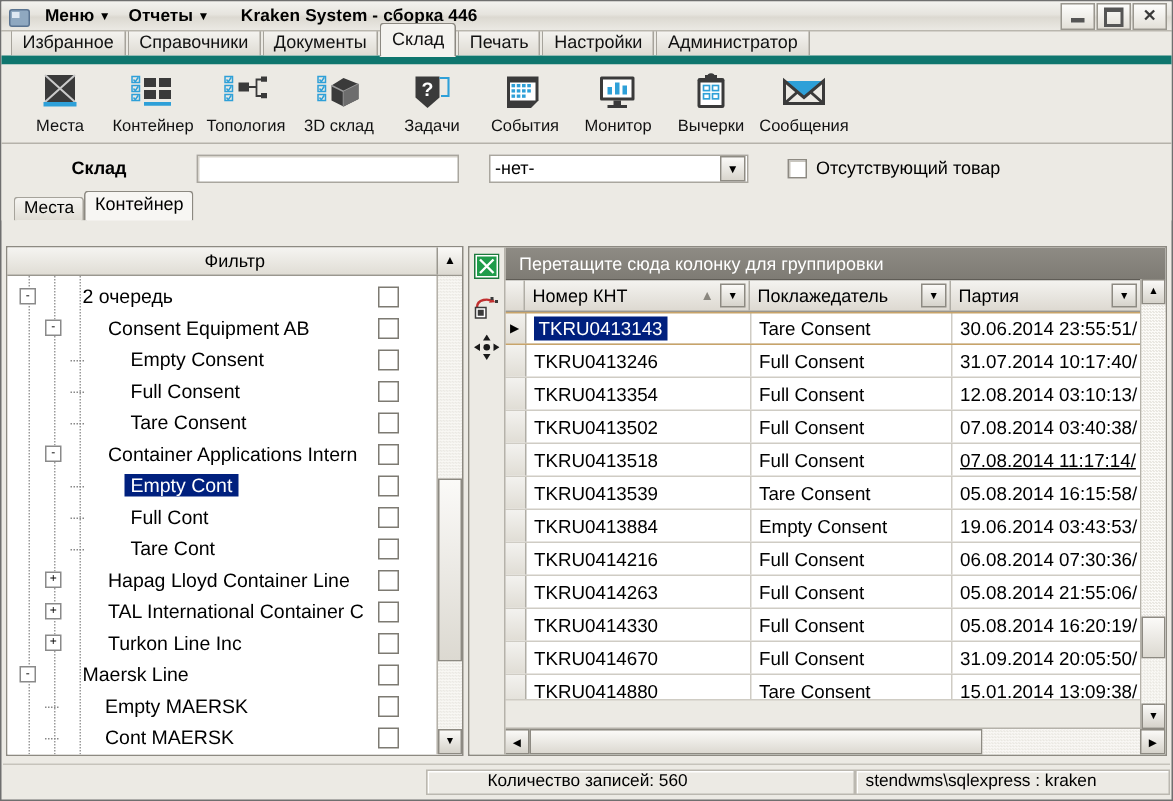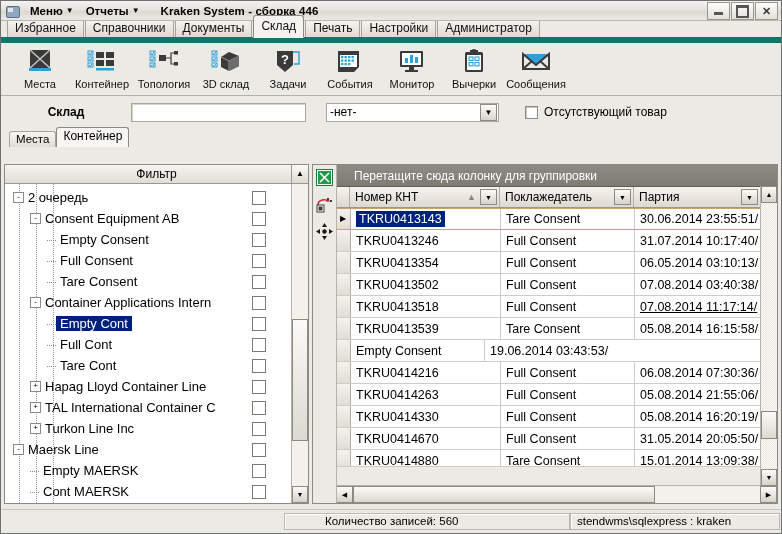--- a/index.html
+++ b/index.html
@@ -90,42 +90,42 @@
      background:linear-gradient(to bottom,#fbfaf8,#dcd9d1);border-left:1px solid #9a978f;
      display:flex;align-items:center;justify-content:center;}
   .tree-body{flex:1;display:flex;background:#fff;overflow:hidden;position:relative;}
   .tree-inner{flex:1;position:relative;overflow:hidden;padding-top:3px;}
   .trow{height:21px;display:flex;align-items:center;font-size:13px;position:relative;}
   .trow .tw{display:flex;align-items:center;}
   .expander{width:9px;height:9px;border:1px solid #8a8a8a;background:#fff;
      font-size:8px;line-height:7px;text-align:center;color:#000;flex:0 0 auto;
      font-family:"Liberation Sans",sans-serif;}
   .leafdash{width:9px;height:1px;border-bottom:1px dotted #888;flex:0 0 auto;}
-  .tlabel{padding-left:4px;white-space:nowrap;}
+  .tlabel{padding-left:4px;white-space:nowrap;margin-left:27px;}
   .trow.sel .tlabel{background:#00207e;color:#fff;padding-right:4px;}
   .trow .tcheck{position:absolute;right:25px;width:12px;height:12px;background:#fff;
      border:1px solid #7d7a72;}
   .vline{position:absolute;top:0;bottom:0;width:0;border-left:1px dotted #9a9a9a;}
   .tree-vscroll{width:16px;background:#f1efe9;border-left:1px solid #b5b2aa;
      display:flex;flex-direction:column;justify-content:space-between;}
   .sbtn{height:15px;background:linear-gradient(to bottom,#fbfaf8,#d5d2ca);
      border:1px solid #8d8a82;display:flex;align-items:center;justify-content:center;font-size:7px;}
   .sbtrack{flex:1;background:repeating-conic-gradient(#e9e7e1 0% 25%,#fbfaf7 0% 50%) 50%/2px 2px;}
   .sbthumb{height:120px;background:linear-gradient(to bottom,#fbfaf8,#dcd9d1);
      border:1px solid #8d8a82;}
 
   
   .gridpanel{flex:1;display:flex;flex-direction:column;background:#f0eee9;
      border:1px solid #8d8a82;box-sizing:border-box;position:relative;overflow:hidden;}
   .grid-sidebar{position:absolute;left:0;top:0;bottom:0;width:23px;background:#eceae4;
      border-right:1px solid #b5b2aa;display:flex;flex-direction:column;align-items:center;
      padding-top:4px;gap:7px;z-index:3;}
   .grid-main{margin-left:23px;display:flex;flex-direction:column;flex:1;overflow:hidden;}
   .groupbar{height:21px;background:linear-gradient(to bottom,#8e8b84,#7e7b74);
-     color:#ffffff;font-size:12px;display:flex;align-items:center;padding-left:18px;
+     color:#ffffff;font-size:12px;display:flex;align-items:center;padding-left:10px;
      border-bottom:1px solid #5f5c56;}
   .hdrrow{height:20px;display:flex;background:linear-gradient(to bottom,#f4f3f0,#ddd9d1);
      border-bottom:1px solid #9a978f;}
   .hcell{display:flex;align-items:center;border-right:1px solid #b0ada5;font-size:12px;
      padding-left:5px;box-sizing:border-box;position:relative;}
   .hcell .sortmark{position:absolute;right:23px;font-size:9px;color:#8a877f;}
   .hfilter{position:absolute;right:2px;top:2px;width:15px;height:14px;
      background:linear-gradient(to bottom,#fbfaf8,#d6d3cb);border:1px solid #8d8a82;
      display:flex;align-items:center;justify-content:center;}
   .rows{flex:1;overflow:hidden;background:#fff;}
@@ -575,21 +575,21 @@
             </div>
             <div class="drow">
               <div class="rowind"></div>
               <div class="dcell c0" style="flex: 0 0 150px; width: 150px;">
                 <span>TKRU0413354</span>
               </div>
               <div class="dcell c1" style="flex: 0 0 134px; width: 134px;">
                 <span>Full Consent</span>
               </div>
               <div class="dcell c2" style="flex: 1 1 0%;">
-                <span>06.05.2014 03:10:13/</span>
+                <span>12.08.2014 03:10:13/</span>
               </div>
             </div>
             <div class="drow">
               <div class="rowind"></div>
               <div class="dcell c0" style="flex: 0 0 150px; width: 150px;">
                 <span>TKRU0413502</span>
               </div>
               <div class="dcell c1" style="flex: 0 0 134px; width: 134px;">
                 <span>Full Consent</span>
               </div>
@@ -616,20 +616,23 @@
               </div>
               <div class="dcell c1" style="flex: 0 0 134px; width: 134px;">
                 <span>Tare Consent</span>
               </div>
               <div class="dcell c2" style="flex: 1 1 0%;">
                 <span>05.08.2014 16:15:58/</span>
               </div>
             </div>
             <div class="drow">
               <div class="rowind"></div>
+              <div class="dcell c0" style="flex: 0 0 150px; width: 150px;">
+                <span>TKRU0413884</span>
+              </div>
               <div class="dcell c1" style="flex: 0 0 134px; width: 134px;">
                 <span>Empty Consent</span>
               </div>
               <div class="dcell c2" style="flex: 1 1 0%;">
                 <span>19.06.2014 03:43:53/</span>
               </div>
             </div>
             <div class="drow">
               <div class="rowind"></div>
               <div class="dcell c0" style="flex: 0 0 150px; width: 150px;">
@@ -668,21 +671,21 @@
             </div>
             <div class="drow">
               <div class="rowind"></div>
               <div class="dcell c0" style="flex: 0 0 150px; width: 150px;">
                 <span>TKRU0414670</span>
               </div>
               <div class="dcell c1" style="flex: 0 0 134px; width: 134px;">
                 <span>Full Consent</span>
               </div>
               <div class="dcell c2" style="flex: 1 1 0%;">
-                <span>31.05.2014 20:05:50/</span>
+                <span>31.09.2014 20:05:50/</span>
               </div>
             </div>
             <div class="drow">
               <div class="rowind"></div>
               <div class="dcell c0" style="flex: 0 0 150px; width: 150px;">
                 <span>TKRU0414880</span>
               </div>
               <div class="dcell c1" style="flex: 0 0 134px; width: 134px;">
                 <span>Tare Consent</span>
               </div>

